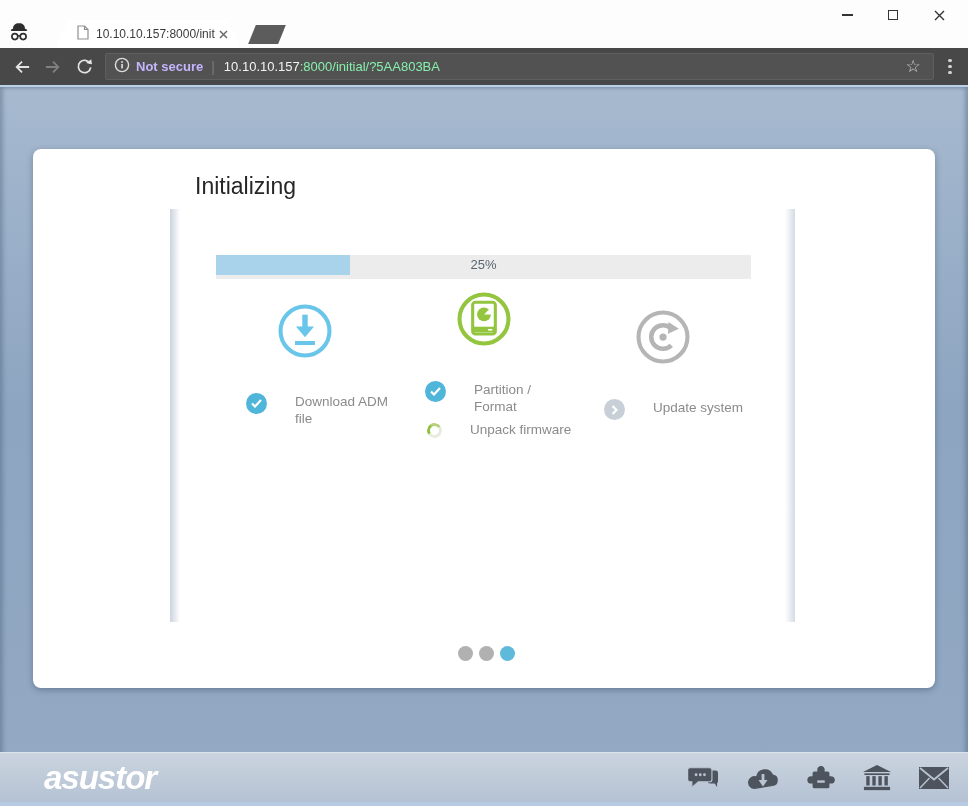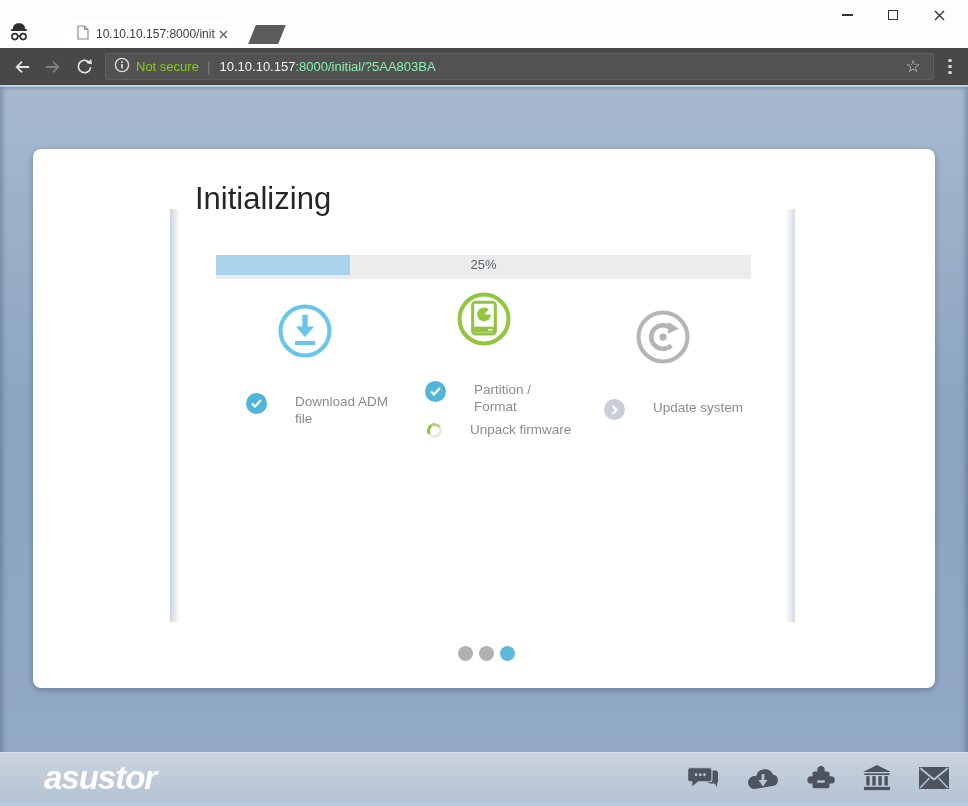--- a/index.html
+++ b/index.html
@@ -19,37 +19,37 @@
     display:flex; align-items:center; padding:0 10px 0 22px; }
   .tab-title { font-size:12px; color:#3c3c3c; white-space:nowrap; overflow:hidden; flex:1; margin-left:7px; }
   .tab-close { width:16px; height:16px; display:flex; align-items:center; justify-content:center; }
   .newtab-btn { position:absolute; left:252px; top:25px; width:30px; height:19px; background:#5c5c5c;
     transform:skewX(-22deg); }
   .toolbar { position:relative; width:968px; height:37px; background:#484848;
     display:flex; align-items:center; padding:0 8px; }
   .nav-btn { width:28px; height:28px; display:flex; align-items:center; justify-content:center; margin-right:3px; }
   .omnibox { flex:1; height:27px; background:#525252; border:1px solid #5f5f5f; border-radius:2px;
     display:flex; align-items:center; padding:0 8px; margin:0 6px 0 4px; }
-  .sec-label { color:#84cc16; font-size:13px; font-weight:normal; margin:0 8px 0 6px; }
+  .sec-label { color:#c4b5fd; font-size:13px; font-weight:bold; margin:0 8px 0 6px; }
   .omni-sep { color:#7a7a7a; font-size:14px; margin-right:9px; }
   .url-host { color:#f2f2f2; font-size:13px; font-weight:normal; }
   .url-path { color:#86efac; font-size:13px; }
   .star-btn { margin-left:auto; font-size:17px; color:#cfcfcf; width:24px; text-align:center; }
   .menu-btn { width:20px; height:28px; display:flex; flex-direction:column; align-items:center;
     justify-content:center; gap:2.5px; }
   .menu-btn i { width:3.2px; height:3.2px; border-radius:50%; background:#d2d2d2; }
 
   
   .page { position:relative; width:968px; height:721px;
     background:linear-gradient(180deg,#a6b9cf 0%, #8da5c1 45%, #93a9c4 100%);
     box-shadow:inset 3px 0 4px rgba(60,80,110,.35), inset -3px 0 4px rgba(60,80,110,.35);
     border-top:2px solid #b9d2e8; }
   .card { position:absolute; left:33px; top:62px; width:902px; height:539px;
     background:#fff; border-radius:8px; box-shadow:0 2px 6px rgba(30,45,70,.35); }
-  .card h1 { position:absolute; left:162px; top:32px; font-size:31px; font-weight:normal; color:#262626; }
+  .card h1 { position:absolute; left:162px; top:24px; font-size:23px; font-weight:normal; color:#262626; }
   .warning { position:absolute; left:183px; top:70px; width:545px;
     font-size:13.5px; line-height:17px; color:#8b8b8b; }
   .progress { position:absolute; left:183px; top:106px; width:535px; height:24px; background:#ececec; }
   .progress-fill { position:absolute; left:0; top:0; height:20px; background:#a9d3ea; }
   .progress-label { position:absolute; width:100%; text-align:center; line-height:20px;
     font-size:13px; color:#5a6570; }
   .edge-shadow { position:absolute; top:60px; width:10px; height:413px; }
   .edge-left  { left:137px; background:linear-gradient(90deg, rgba(160,175,198,.55), rgba(160,175,198,0)); }
   .edge-right { left:752px; background:linear-gradient(270deg, rgba(160,175,198,.45), rgba(160,175,198,0)); }
 

